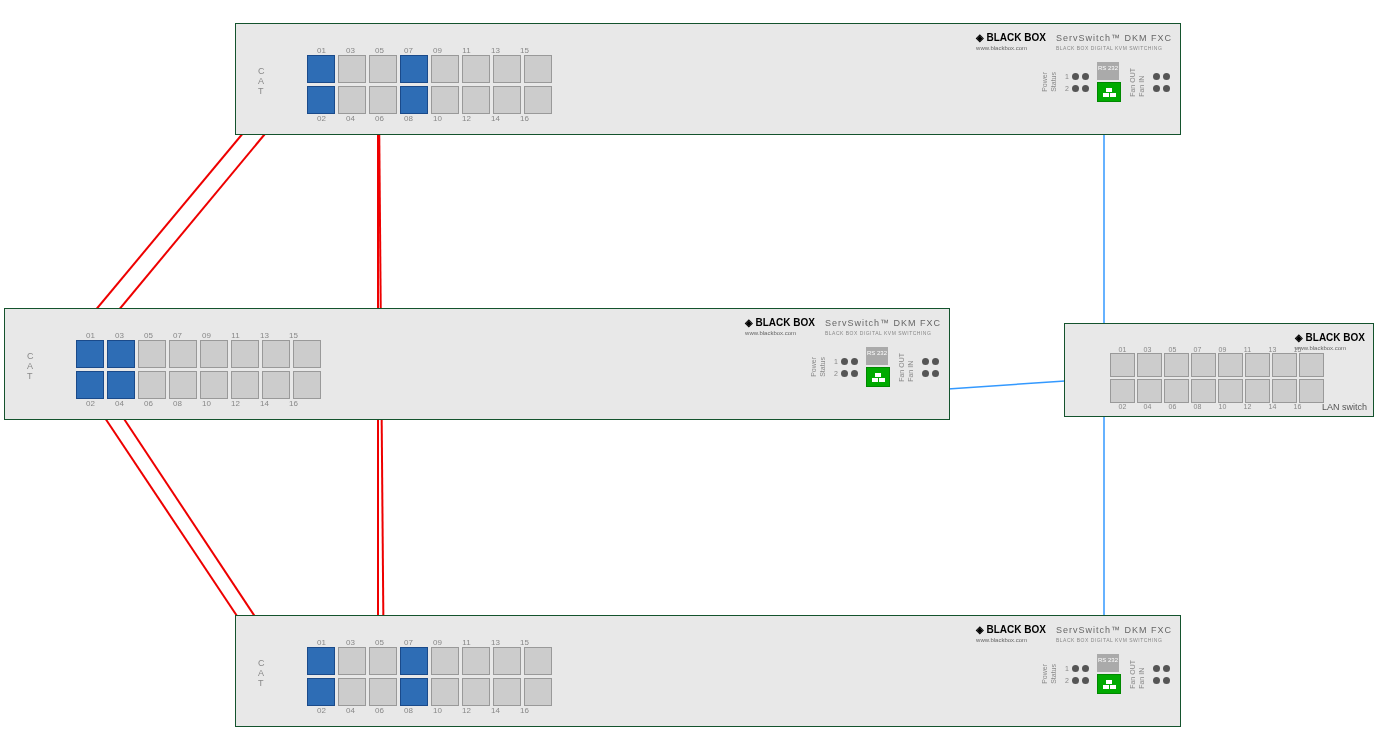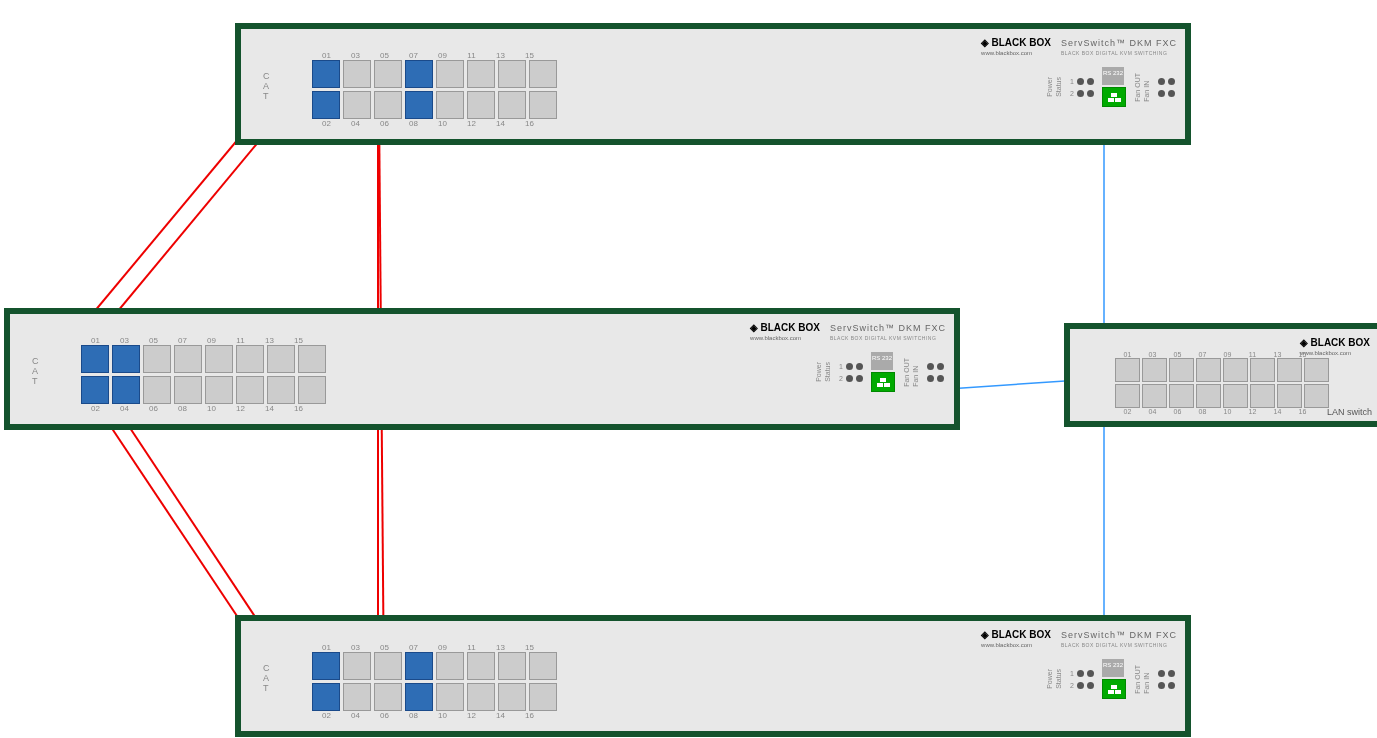--- a/index.html
+++ b/index.html
@@ -1,16 +1,16 @@
 <!DOCTYPE html>
 <html><head>
 <meta charset="utf-8">
 <style>
 body { margin: 0; padding: 0; font-family: Arial, sans-serif; background: #fff; position: relative; width: 1377px; height: 738px; }
-.device { position: absolute; background: #e8e8e8; border: 6px solid #14532d; }
+.device { position: absolute; background: #e8e8e8; border: 1px solid #14532d; }
 .device-header { position: absolute; top: 3px; right: 8px; display: flex; align-items: center; gap: 10px; }
 .brand { font-size: 10px; font-weight: bold; color: #000; }
 .brand-sub { font-size: 6px; color: #666; display: block; }
 .product-name { font-size: 9px; color: #666; letter-spacing: 1px; }
 .product-sub { font-size: 5px; color: #888; display: block; letter-spacing: 0.5px; }
 .ports-area { position: absolute; padding-left: 35px; }
 .cat-label { position: absolute; font-size: 9px; color: #888; line-height: 10px; }
 .port-row { display: flex; gap: 3px; }
 .port { width: 26px; height: 26px; border: 1px solid #999; background: #ccc; }
 .port.active { background: #2e6db5; border-color: #1a4a8a; }

